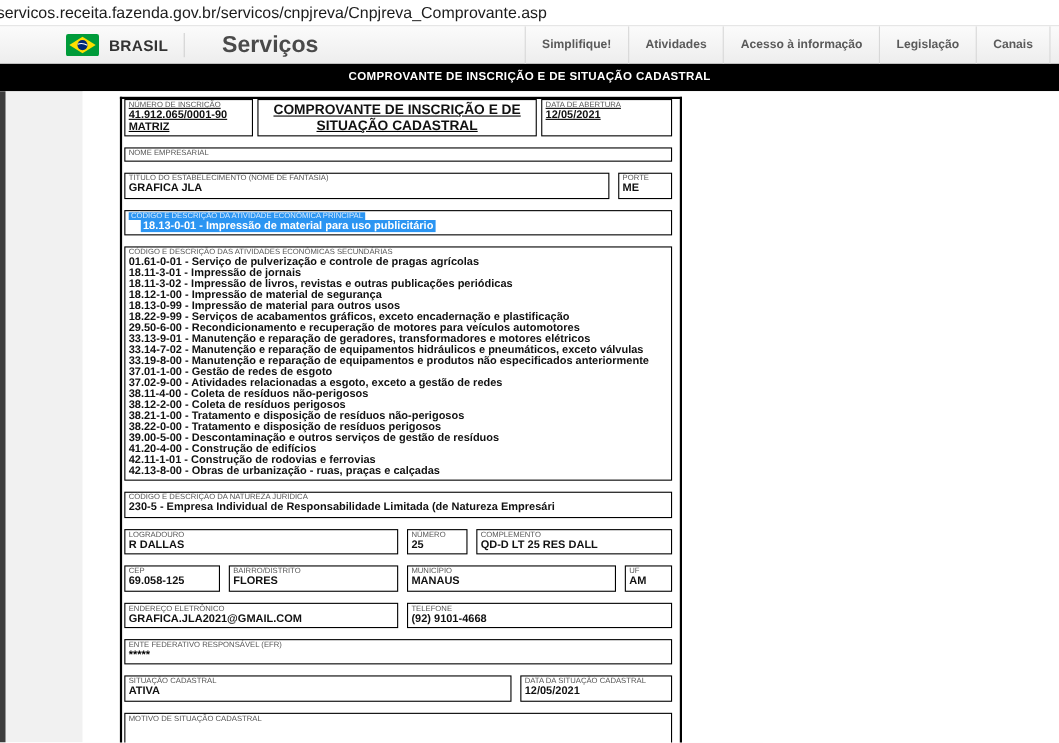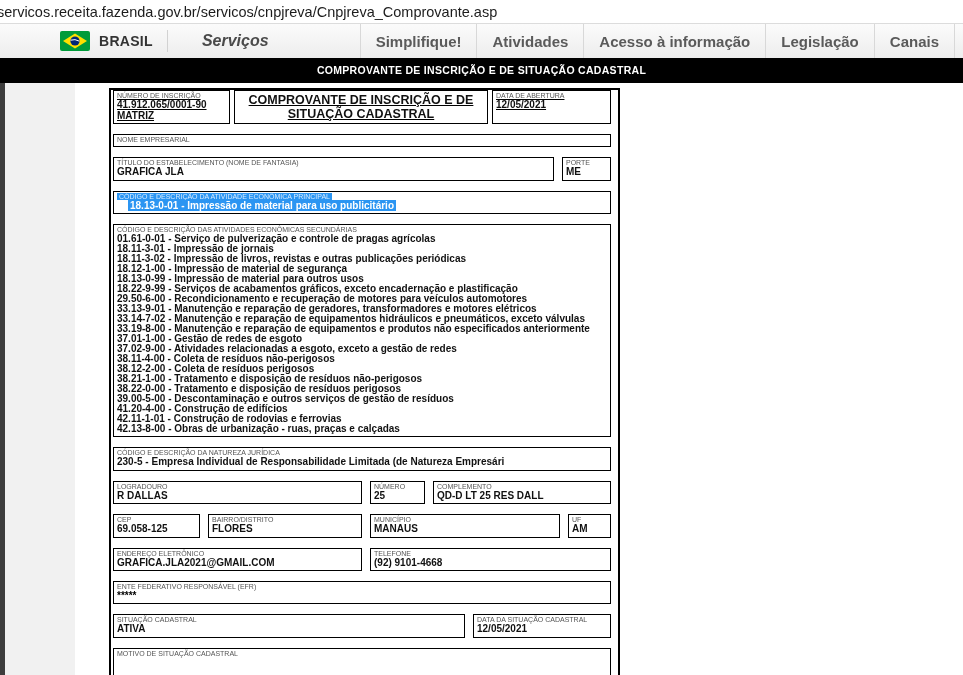--- a/index.html
+++ b/index.html
@@ -11,26 +11,26 @@
             display:flex; align-items:center; }
   .url-text { font-size:14.5px; color:#1c1c1c; margin-left:-3px; white-space:nowrap; }
 
   
   .govbar { height:34px; background:linear-gradient(#fbfbfb,#ededed);
             display:flex; align-items:stretch; }
   .gov-left { display:flex; align-items:center; padding-left:60px; }
   .flag { width:30px; height:20px; display:block; }
   .brand { font-weight:bold; font-size:14px; color:#333; margin-left:9px; letter-spacing:.3px; }
   .vsep { width:1px; background:#d2d2d2; margin:6px 0; }
-  .services { display:flex; align-items:center; font-weight:bold; font-size:16px;
-              color:#4a4a4a; padding:0 20px; margin-left:14px;font-style:italic; }
+  .services { display:flex; align-items:center; font-weight:bold; font-size:21px;
+              color:#4a4a4a; padding:0 20px; margin-left:14px; }
   .gov-spacer { flex:1; }
   .gov-menu { display:flex; align-items:stretch; margin-right:8px; }
   .gov-item { display:flex; align-items:center; padding:0 15px; font-weight:bold;
-              font-size:15px; color:#5a5a5a; border-left:1px solid #d8d8d8; cursor:pointer; }
+              font-size:11px; color:#5a5a5a; border-left:1px solid #d8d8d8; cursor:pointer; }
   .gov-item:last-child { border-right:1px solid #d8d8d8; }
 
   
   .banner { height:25px; background:#000; color:#fff; text-align:center;
             font-size:10.5px; font-weight:bold; line-height:25px; letter-spacing:.3px; }
 
   
   .content { position:relative; height:592px; background:#f1f1f1; }
   .edge-strip { position:absolute; left:0; top:0; width:5px; height:100%; background:#3d3d3d; }
   .page { position:absolute; left:75px; top:0; right:0; bottom:-20px; background:#fff; }

